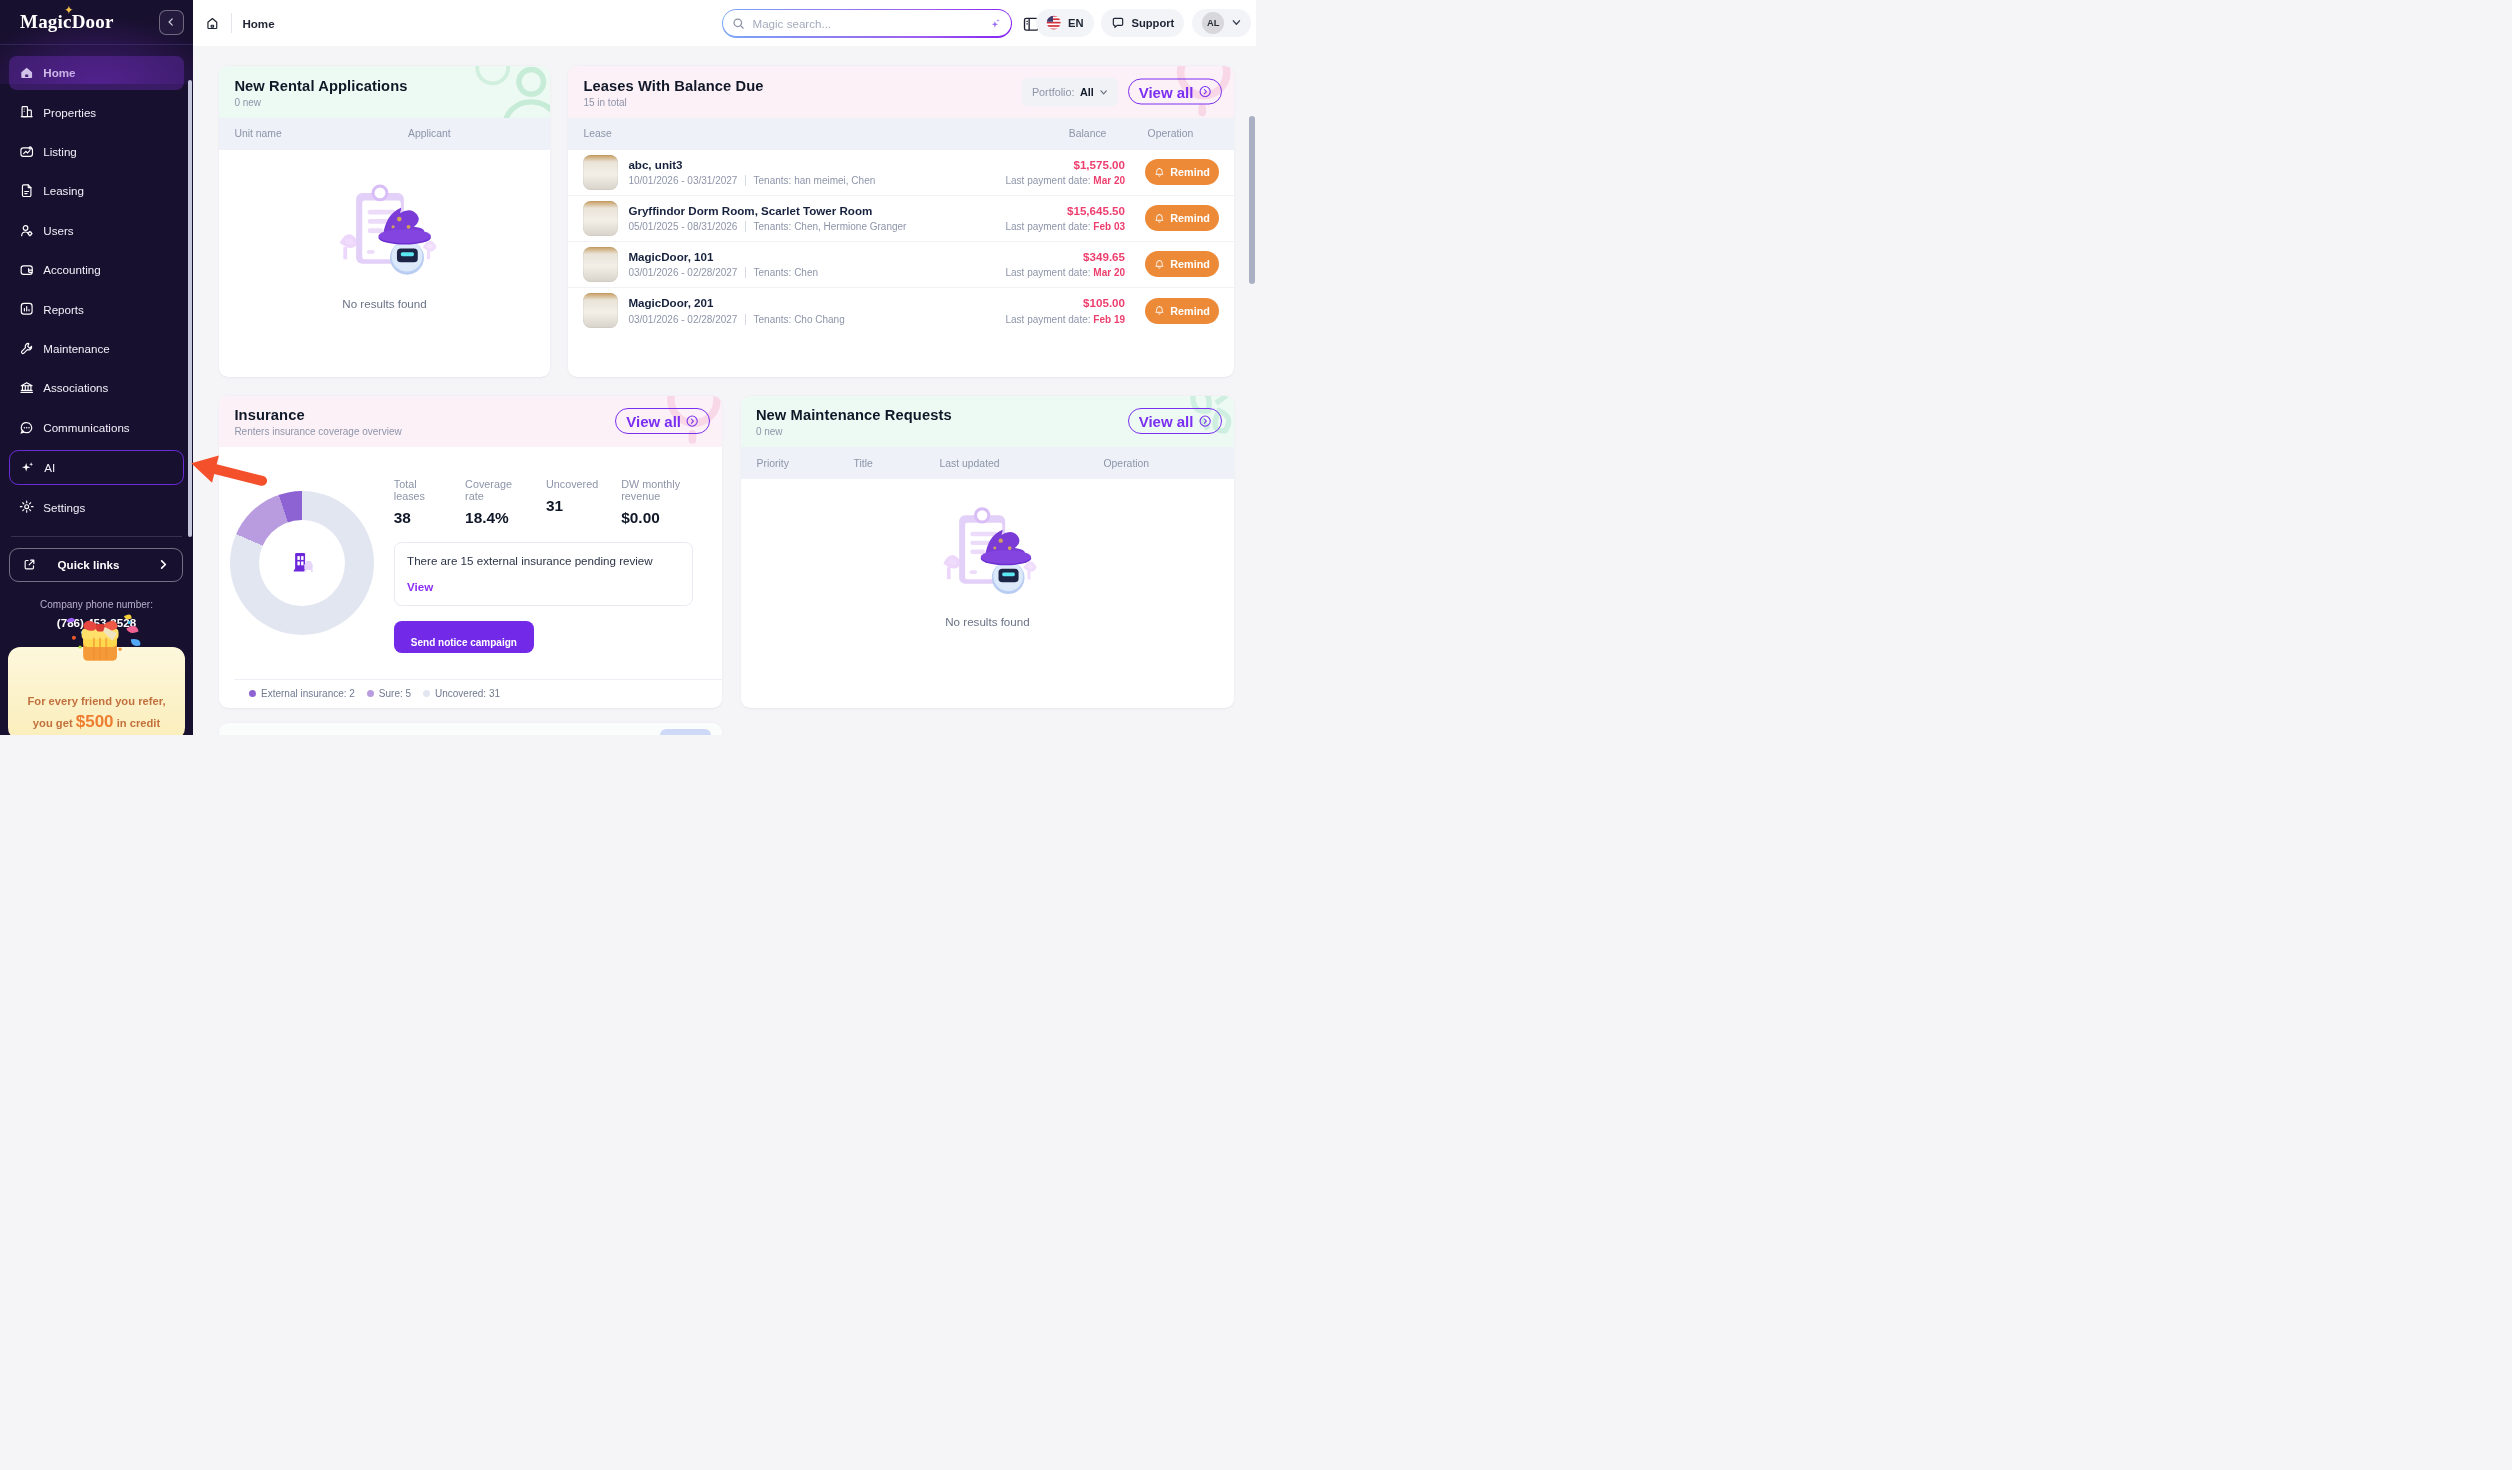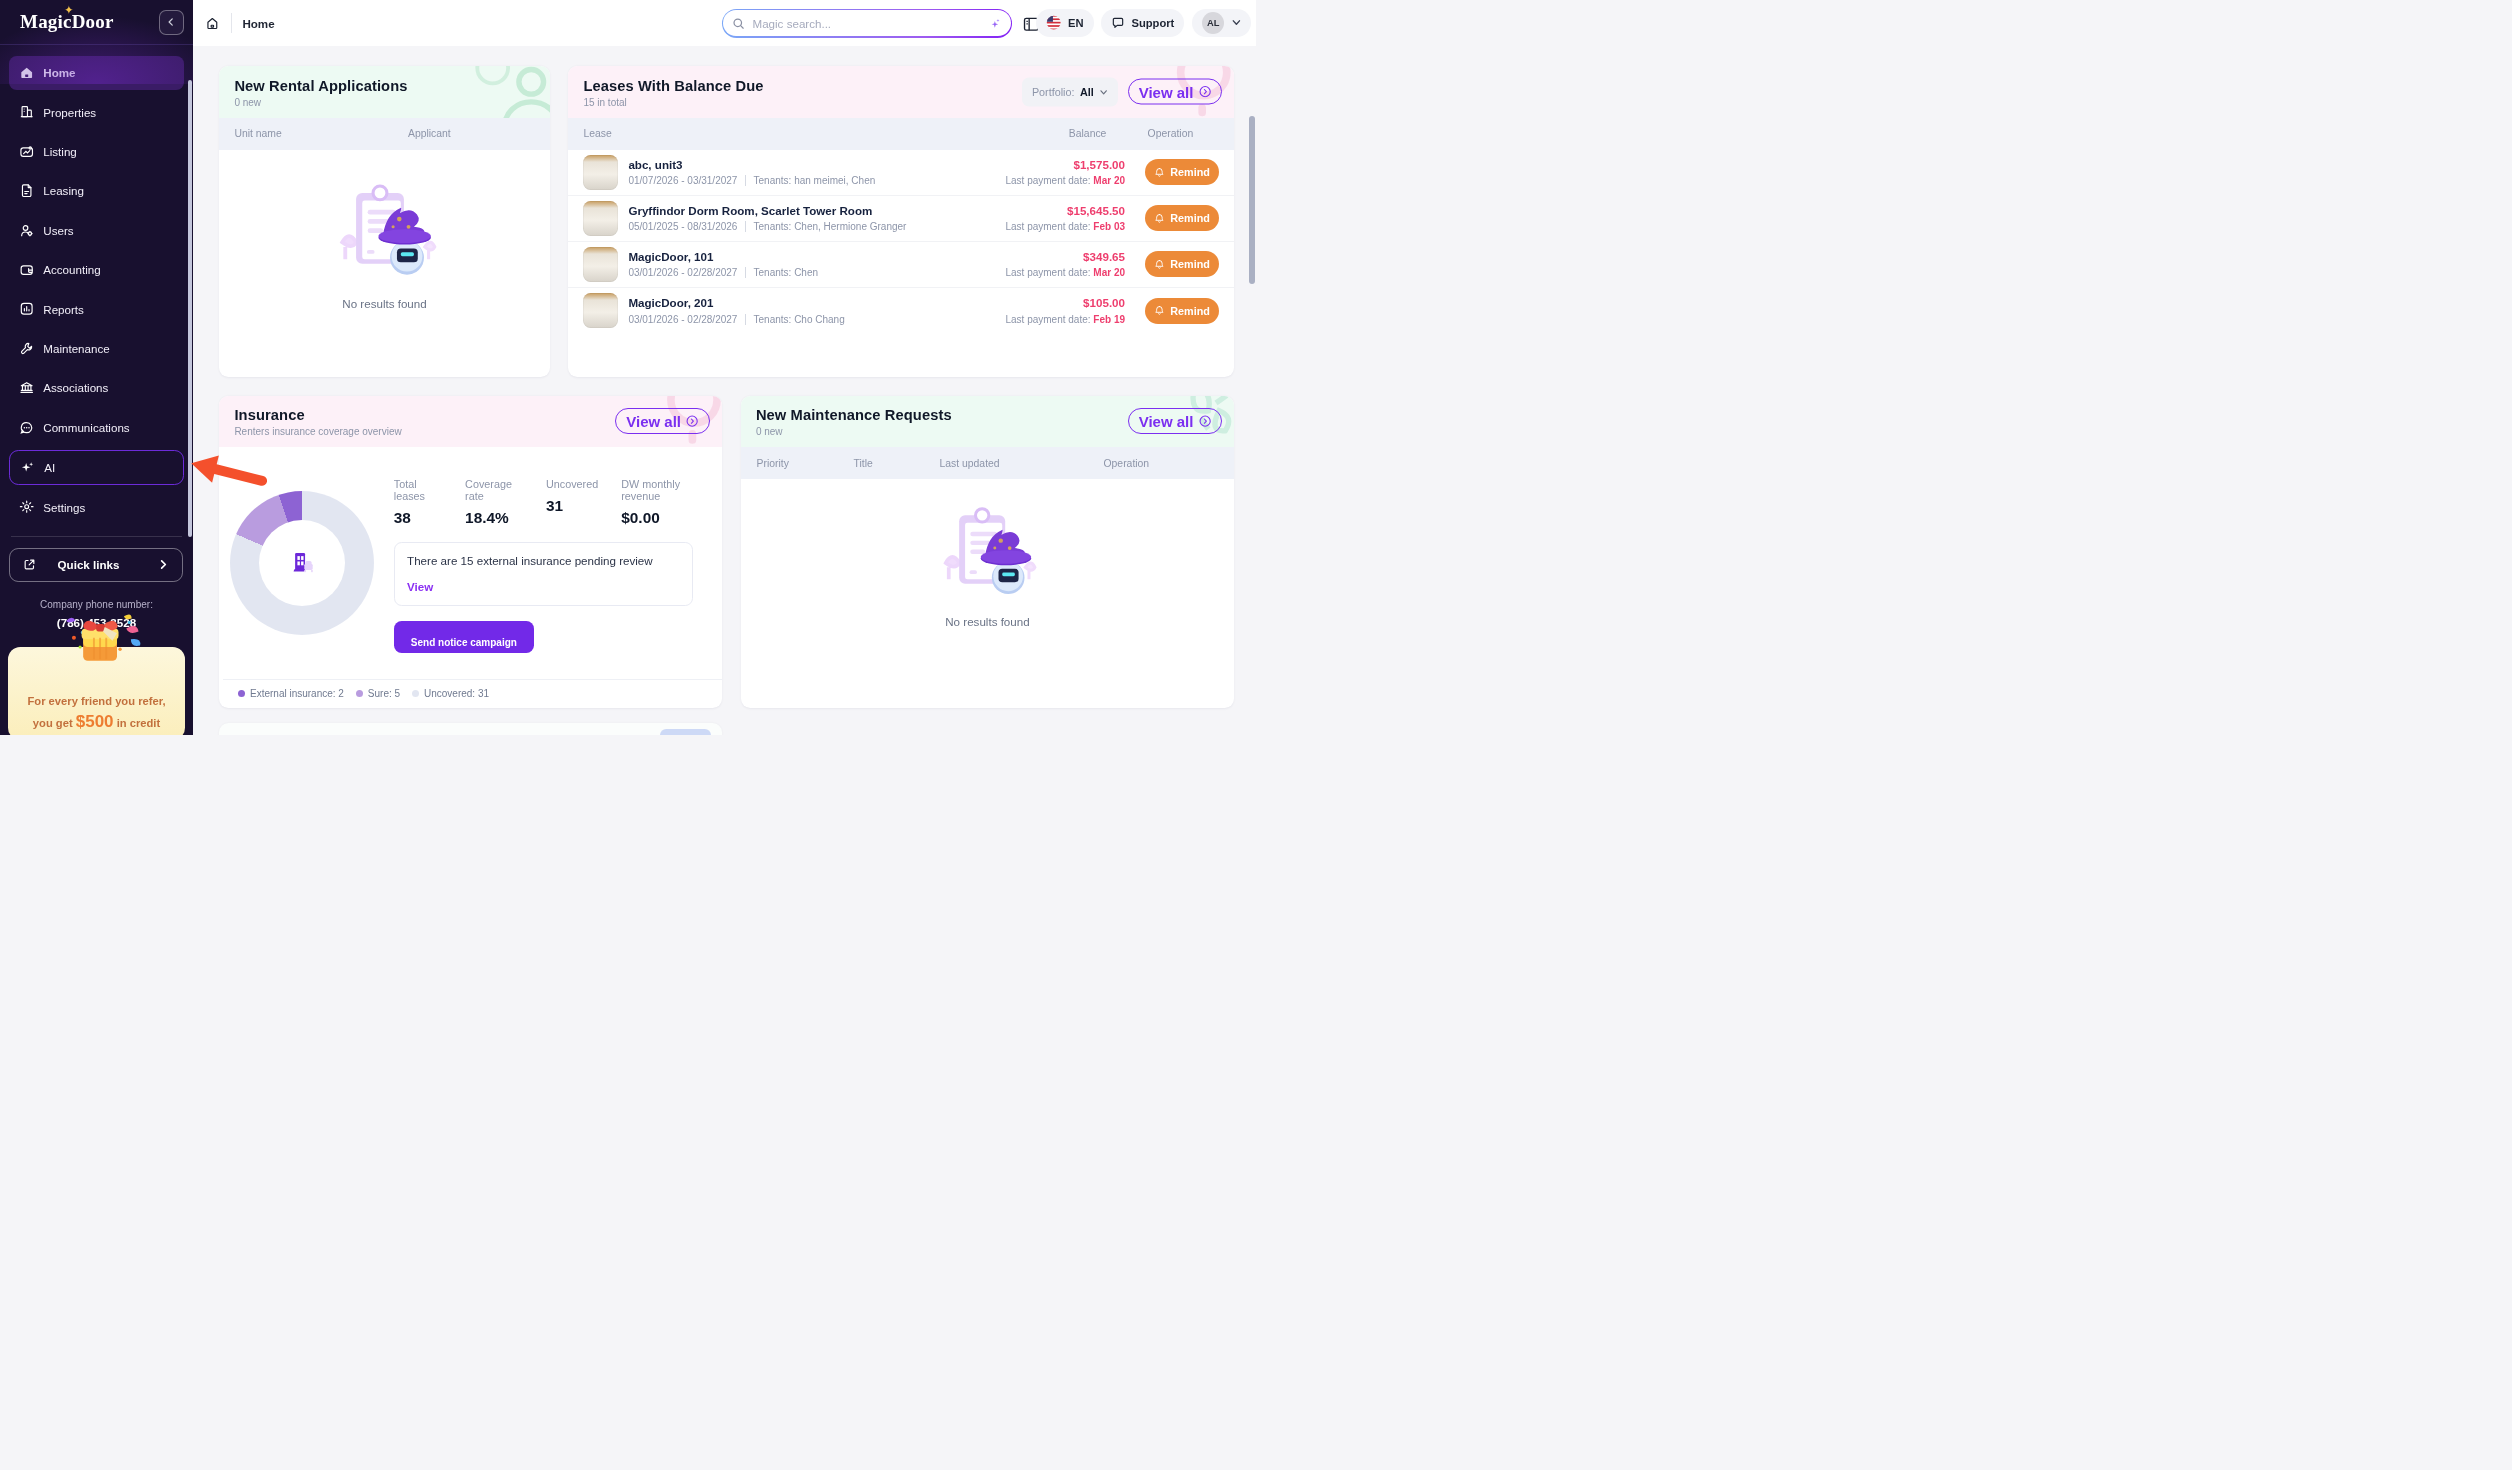--- a/index.html
+++ b/index.html
@@ -112,21 +112,21 @@
   .donut-center { position:absolute; left:50%; top:50%; transform:translate(-50%,-50%); z-index:2; }
   .ins-right { margin-left:164px; }
   .stats-row { display:flex; gap:23px; margin-top:16px; }
   .stat-label { font-size:10.8px; color:#8d95a9; }
   .stat-value { font-size:15.4px; font-weight:800; color:#0e1627; margin-top:7px; }
   .notice-box { margin-top:14.7px; margin-right:14px; border:0.8px solid #e8eaf3; border-radius:7.7px; padding:10.8px 12.3px 10.8px 12.3px; }
   .notice-text { font-size:11.6px; color:#2b3347; }
   .notice-link { display:inline-block; margin-top:13px; font-size:11.6px; font-weight:600; color:#8b31f3; cursor:pointer; }
   .cta-btn { margin-top:15.4px; height:32px; padding:16px 17px; border:none; border-radius:7.7px; background:#7229e8; color:#fff;
     font-size:10px; font-weight:700; cursor:pointer; }
-  .ins-legend { position:absolute; left:4px; right:0; bottom:0; height:28.5px; border-top:0.8px solid #eef0f5; display:flex; align-items:center;
+  .ins-legend { position:absolute; left:15px; right:0; bottom:0; height:28.5px; border-top:0.8px solid #eef0f5; display:flex; align-items:center;
     gap:12.3px; padding:0 15.4px; font-size:10px; color:#707a90; }
   .legend-item { display:flex; align-items:center; gap:4.6px; }
   .legend-dot { width:7px; height:7px; border-radius:50%; }
 
   
   .card.maint { flex:1; height:312px; }
   .maint .c1 { padding-left:16px; width:113px; }
   .maint .c2 { width:86px; }
   .maint .c3 { width:164px; }
   .maint .c4 { flex:1; }
@@ -454,21 +454,21 @@
             <span class="c-lease">Lease</span>
             <span class="c-balance">Balance</span>
             <span class="c-op">Operation</span>
           </div>
 
           <div class="lease-row">
             <div class="unit-photo"></div>
             <div class="lease-info">
               <div class="lease-name">abc, unit3</div>
               <div class="lease-meta">
-                  <span>01/07/2026 - 03/31/2027</span>
+                  <span>10/01/2026 - 03/31/2027</span>
                   <span class="meta-divider"></span>
                   <span>Tenants: han meimei, Chen</span>
                 </div>
             </div>
             <div class="lease-balance">
               <div class="balance-amount">$1,575.00</div>
               <div class="balance-meta"><span>Last payment date: </span><b>Mar 20</b></div>
             </div>
             <button class="remind-btn">
               <svg viewBox="0 0 16 16" fill="none" stroke="#fff" stroke-width="1.4" stroke-linecap="round" stroke-linejoin="round">

